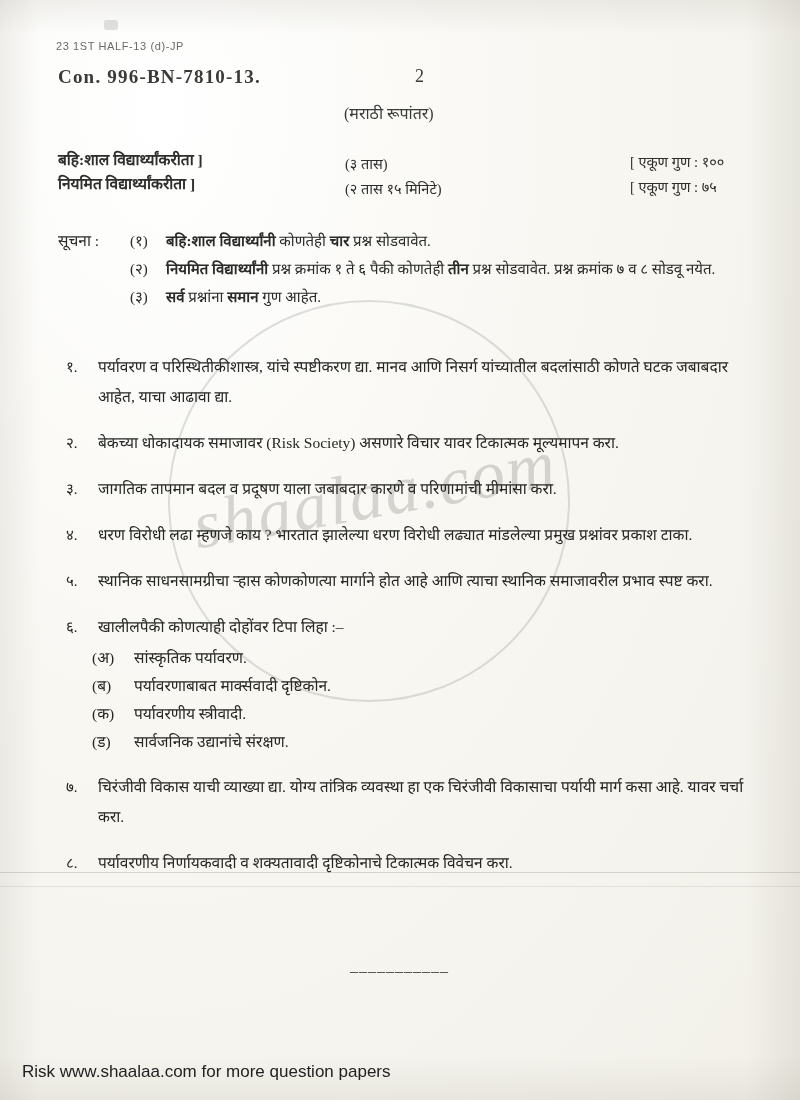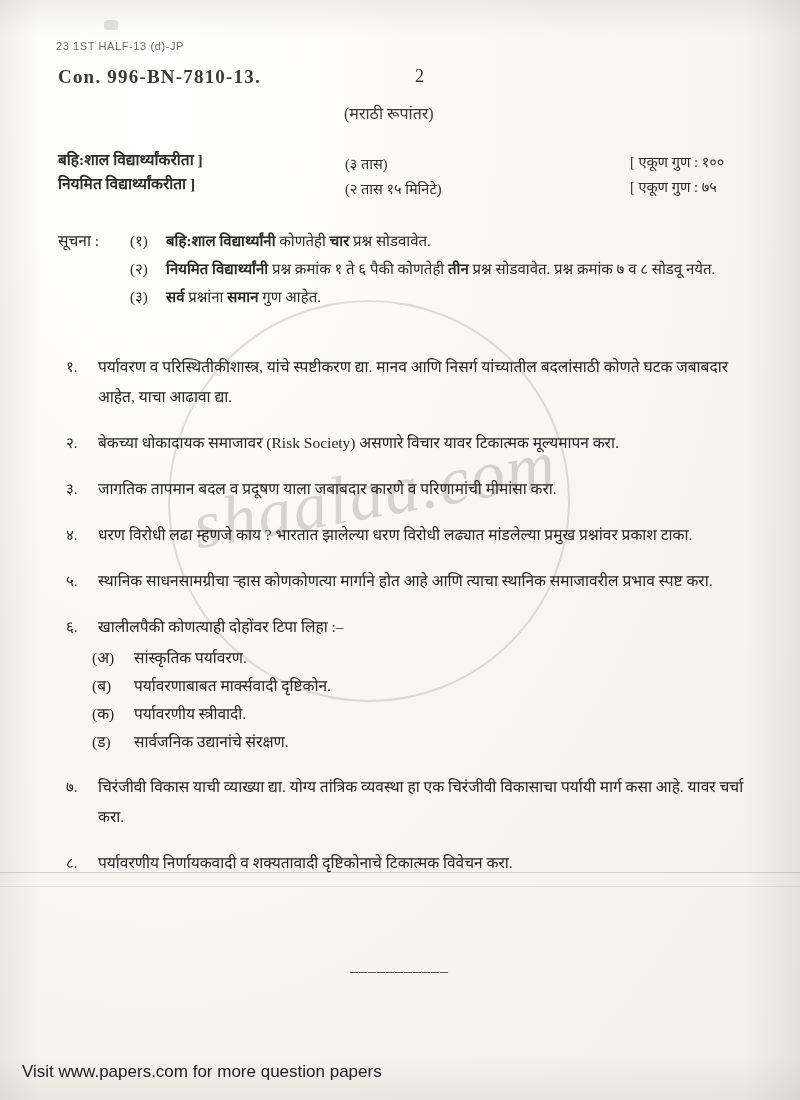--- a/index.html
+++ b/index.html
@@ -284,14 +284,14 @@
             <div class="sub-item"><span class="sub-lbl">(क)</span><span>पर्यावरणीय स्त्रीवादी.</span></div>
             <div class="sub-item"><span class="sub-lbl">(ड)</span><span>सार्वजनिक उद्यानांचे संरक्षण.</span></div>
           </div></div>
         <div class="q"><span class="q-num">७.</span><span>चिरंजीवी विकास याची व्याख्या द्या. योग्य तांत्रिक व्यवस्था हा एक चिरंजीवी विकासाचा पर्यायी मार्ग कसा आहे. यावर चर्चा करा.</span></div>
         <div class="q"><span class="q-num">८.</span><span>पर्यावरणीय निर्णायकवादी व शक्यतावादी दृष्टिकोनाचे टिकात्मक विवेचन करा.</span></div>
       </div>
 
     <div class="dashes">–––––––––––</div>
   </div>
 
-  <div class="footer">Visit www.papers.com for more question papers</div>
+  <div class="footer">Risk www.shaalaa.com for more question papers</div>
 </div>
 
 </body></html>

